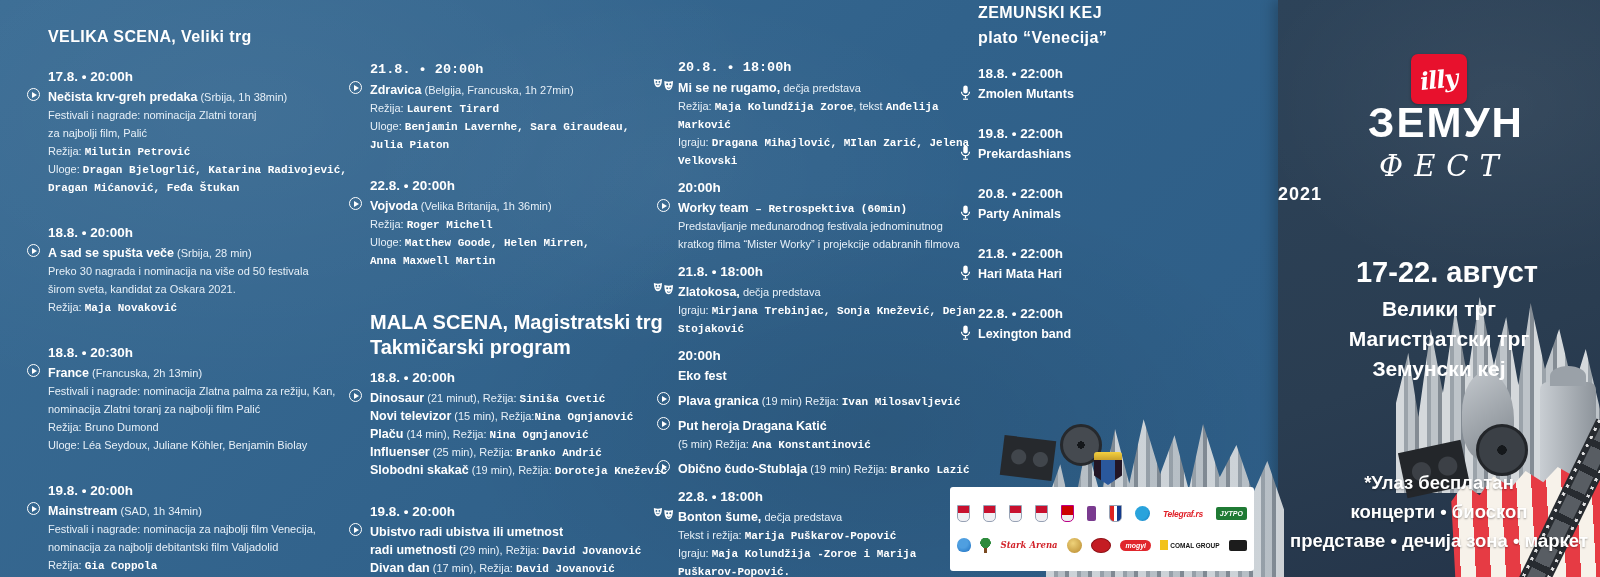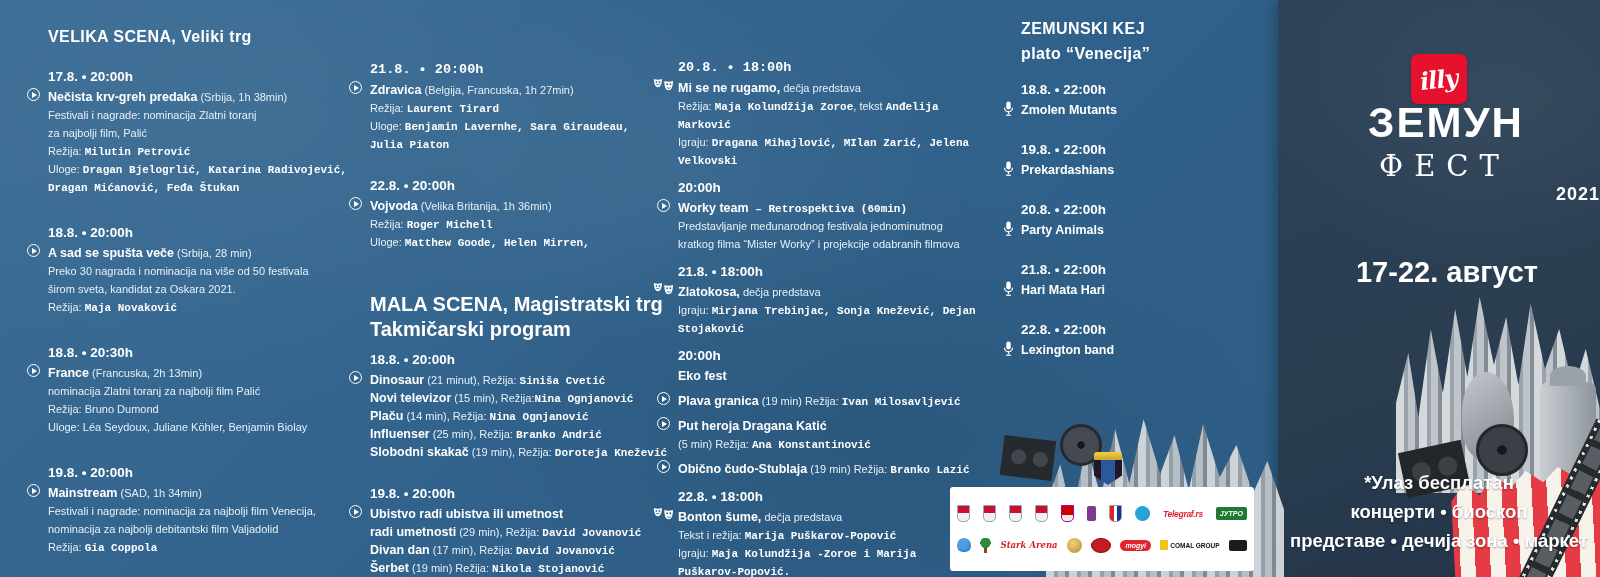--- a/index.html
+++ b/index.html
@@ -9,21 +9,21 @@
       radial-gradient(900px 500px at 15% 20%, rgba(255,255,255,0.05), transparent 60%),
       radial-gradient(700px 420px at 55% 75%, rgba(0,0,0,0.09), transparent 60%),
       radial-gradient(520px 300px at 42% 30%, rgba(255,255,255,0.04), transparent 60%),
       linear-gradient(135deg,#3a6c94 0%, #31628b 45%, #2c5b84 100%);}
 
   
   .col{position:absolute;top:0;z-index:2;color:#eef5fb;}
   .c0{left:48px;width:302px;padding-top:24px;}
   .c1{left:370px;width:298px;padding-top:58px;}
   .c2{left:678px;width:304px;padding-top:56px;}
-  .c3{left:1021px;width:280px;padding-top:16px;}
+  .c3{left:978px;width:280px;}
   .col-title{font-size:16px;font-weight:700;color:#fff;letter-spacing:.4px;line-height:25px;margin-bottom:16px;}
   .bt{font-size:13.5px;font-weight:700;color:#fff;margin-top:24px;}
   .c0 .bt{margin-top:30px;} .c0 .col-title + .bt{margin-top:20px;}
   .c1 .bt{margin-top:26px;}
   .c2 .bt{margin-top:12px;}
   .c3 .bt{margin-top:24px;} .c3 .col-title + .bt{margin-top:16px;}
   .col .bt:first-child{margin-top:4px;font-family:Liberation Mono, monospace;}
   .bh{font-size:20px;font-weight:700;color:#fff;line-height:25px;margin:42px 0 6px;}
   .bh + .bt{margin-top:10px;}
   .be{position:relative;margin-top:10px;}
@@ -42,22 +42,22 @@
   
   .panel{position:absolute;right:0;top:0;width:322px;height:577px;z-index:1;
     background:
       radial-gradient(420px 300px at 70% 18%, rgba(255,255,255,0.05), transparent 60%),
       linear-gradient(160deg,#2d4359 0%, #2a3d51 60%, #243449 100%);
     box-shadow:-5px 0 12px rgba(0,0,0,0.22);}
   .panel-content{position:absolute;right:0;top:0;width:322px;height:577px;z-index:5;color:#fff;}
   .illy{position:absolute;top:54px;left:50%;transform:translateX(-50%);width:56px;height:50px;background:#e8112d;border-radius:7px;display:flex;align-items:center;justify-content:center;box-shadow:0 1px 3px rgba(0,0,0,.3);}
   .illy span{color:#fff;font-size:24px;font-weight:700;font-style:italic;font-family:"DejaVu Serif",serif;transform:rotate(-6deg);letter-spacing:-1px;}
   .zemun{position:absolute;top:99px;width:100%;text-align:center;font-size:42px;font-weight:800;letter-spacing:2px;padding-left:7px;}
-  .fest{position:absolute;top:149px;width:100%;text-align:center;font-size:29px;font-family:"DejaVu Serif",serif;font-weight:400;letter-spacing:11px;padding-left:11px;box-sizing:border-box;}
-  .year{position:absolute;top:184px;width:100%;text-align:right;font-size:18px;font-weight:800;letter-spacing:1px;}
+  .fest{position:absolute;top:149px;width:100%;text-align:center;font-size:29px;font-family:"DejaVu Serif",serif;font-style:italic;font-weight:400;letter-spacing:11px;padding-left:11px;box-sizing:border-box;}
+  .year{position:absolute;top:184px;width:100%;text-align:left;font-size:18px;font-weight:800;letter-spacing:1px;}
   .dates{position:absolute;top:256px;width:100%;text-align:center;font-size:29px;font-weight:800;padding-left:8px;}
   .venues{position:absolute;top:294px;width:100%;text-align:center;font-size:21px;font-weight:700;line-height:30px;}
   .notes{position:absolute;top:468px;left:-30px;width:382px;text-align:center;font-size:18.5px;font-weight:700;line-height:29px;white-space:nowrap;text-shadow:0 1px 2px rgba(0,0,0,.35);}
 
   
   .sponsor-strip{position:absolute;left:950px;top:487px;width:304px;height:84px;background:#fff;border-radius:3px;z-index:3;display:flex;flex-direction:column;justify-content:space-evenly;padding:3px 7px;box-sizing:border-box;}
   .srow{display:flex;align-items:center;justify-content:space-between;}
   .lg{display:flex;align-items:center;justify-content:center;}
   .lg-grb{width:11px;height:15px;border-radius:0 0 5px 5px;background:linear-gradient(180deg,#c8102e 0 45%,#f0f0f4 45%);border:.5px solid #97a2b5;}
   .lg-srbija{width:11px;height:15px;border-radius:0 0 5px 5px;background:linear-gradient(180deg,#c00 60%,#eee 60%);border:.5px solid #b08;}
@@ -147,20 +147,21 @@
           <div class="line"><span class="s0">Preko 30 nagrada i nominacija na više od 50 festivala</span></div>
           <div class="line"><span class="s0">širom sveta, kandidat za Oskara 2021.</span></div>
           <div class="line"><span class="s0">Režija: </span><span class="s1">Maja Novaković</span></div>
         </div>
         <div class="bt">18.8. • 20:30h</div>
         <div class="be">
           <span class="ic-play">
             <span class="tri"></span>
           </span>
           <div class="line"><span class="s2">France</span><span class="s0"> (Francuska, 2h 13min)</span></div>
+          <div class="line"><span class="s0">Festivali i nagrade: nominacija Zlatna palma za režiju, Kan,</span></div>
           <div class="line"><span class="s0">nominacija Zlatni toranj za najbolji film Palić</span></div>
           <div class="line"><span class="s0">Režija: Bruno Dumond</span></div>
           <div class="line"><span class="s0">Uloge: Léa Seydoux, Juliane Köhler, Benjamin Biolay</span></div>
         </div>
         <div class="bt">19.8. • 20:00h</div>
         <div class="be">
           <span class="ic-play">
             <span class="tri"></span>
           </span>
           <div class="line"><span class="s2">Mainstream</span><span class="s0"> (SAD, 1h 34min)</span></div>
@@ -181,20 +182,21 @@
           <div class="line"><span class="s0">Uloge: </span><span class="s1">Benjamin Lavernhe, Sara Giraudeau, Julia Piaton</span></div>
         </div>
         <div class="bt">22.8. • 20:00h</div>
         <div class="be">
           <span class="ic-play">
             <span class="tri"></span>
           </span>
           <div class="line"><span class="s2">Vojvoda</span><span class="s0"> (Velika Britanija, 1h 36min)</span></div>
           <div class="line"><span class="s0">Režija: </span><span class="s1">Roger Michell</span></div>
           <div class="line"><span class="s0">Uloge: </span><span class="s1">Matthew Goode, Helen Mirren,</span></div>
+          <div class="line"><span class="s1">Anna Maxwell Martin</span></div>
         </div>
         <div class="bh">
           <div>MALA SCENA, Magistratski trg</div>
           <div>Takmičarski program</div>
         </div>
         <div class="bt">18.8. • 20:00h</div>
         <div class="be">
           <span class="ic-play">
             <span class="tri"></span>
           </span>
@@ -393,20 +395,25 @@
   </div>
 
   <div class="panel-content">
     <div class="illy">
         <span>illy</span>
       </div>
     <div class="zemun">ЗЕМУН</div>
     <div class="fest">ФЕСТ</div>
     <div class="year">2021</div>
     <div class="dates">17-22. август</div>
+    <div class="venues" id="venues">
+        <div class="">Велики трг</div>
+        <div class="">Магистратски трг</div>
+        <div class="">Земунски кеј</div>
+      </div>
     <div class="notes" id="notes">
         <div class="">*Улаз бесплатан</div>
         <div class="">концерти • биоскоп</div>
         <div class="">представе • дечија зона • маркет</div>
       </div>
   </div>
 
 </div>
 
 </body></html>

